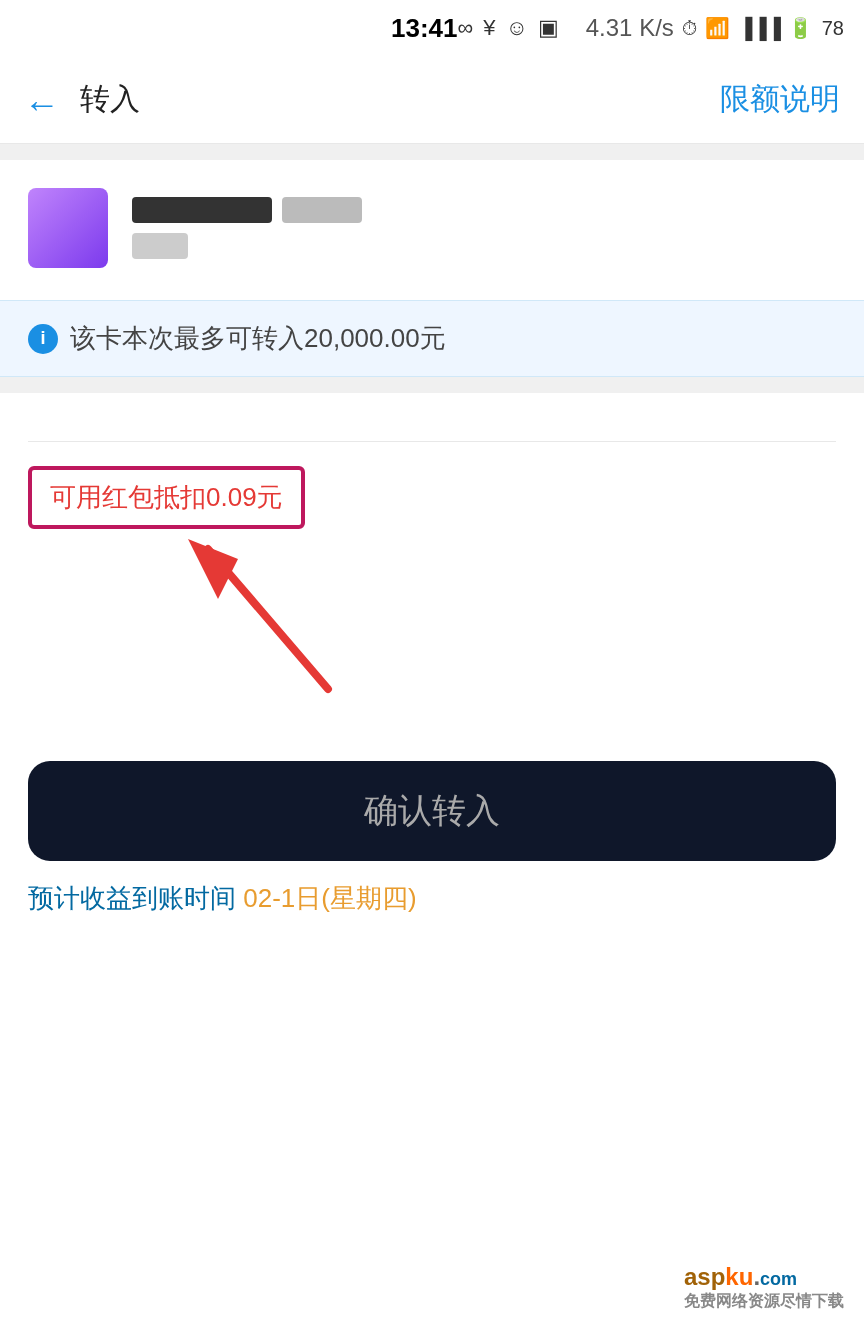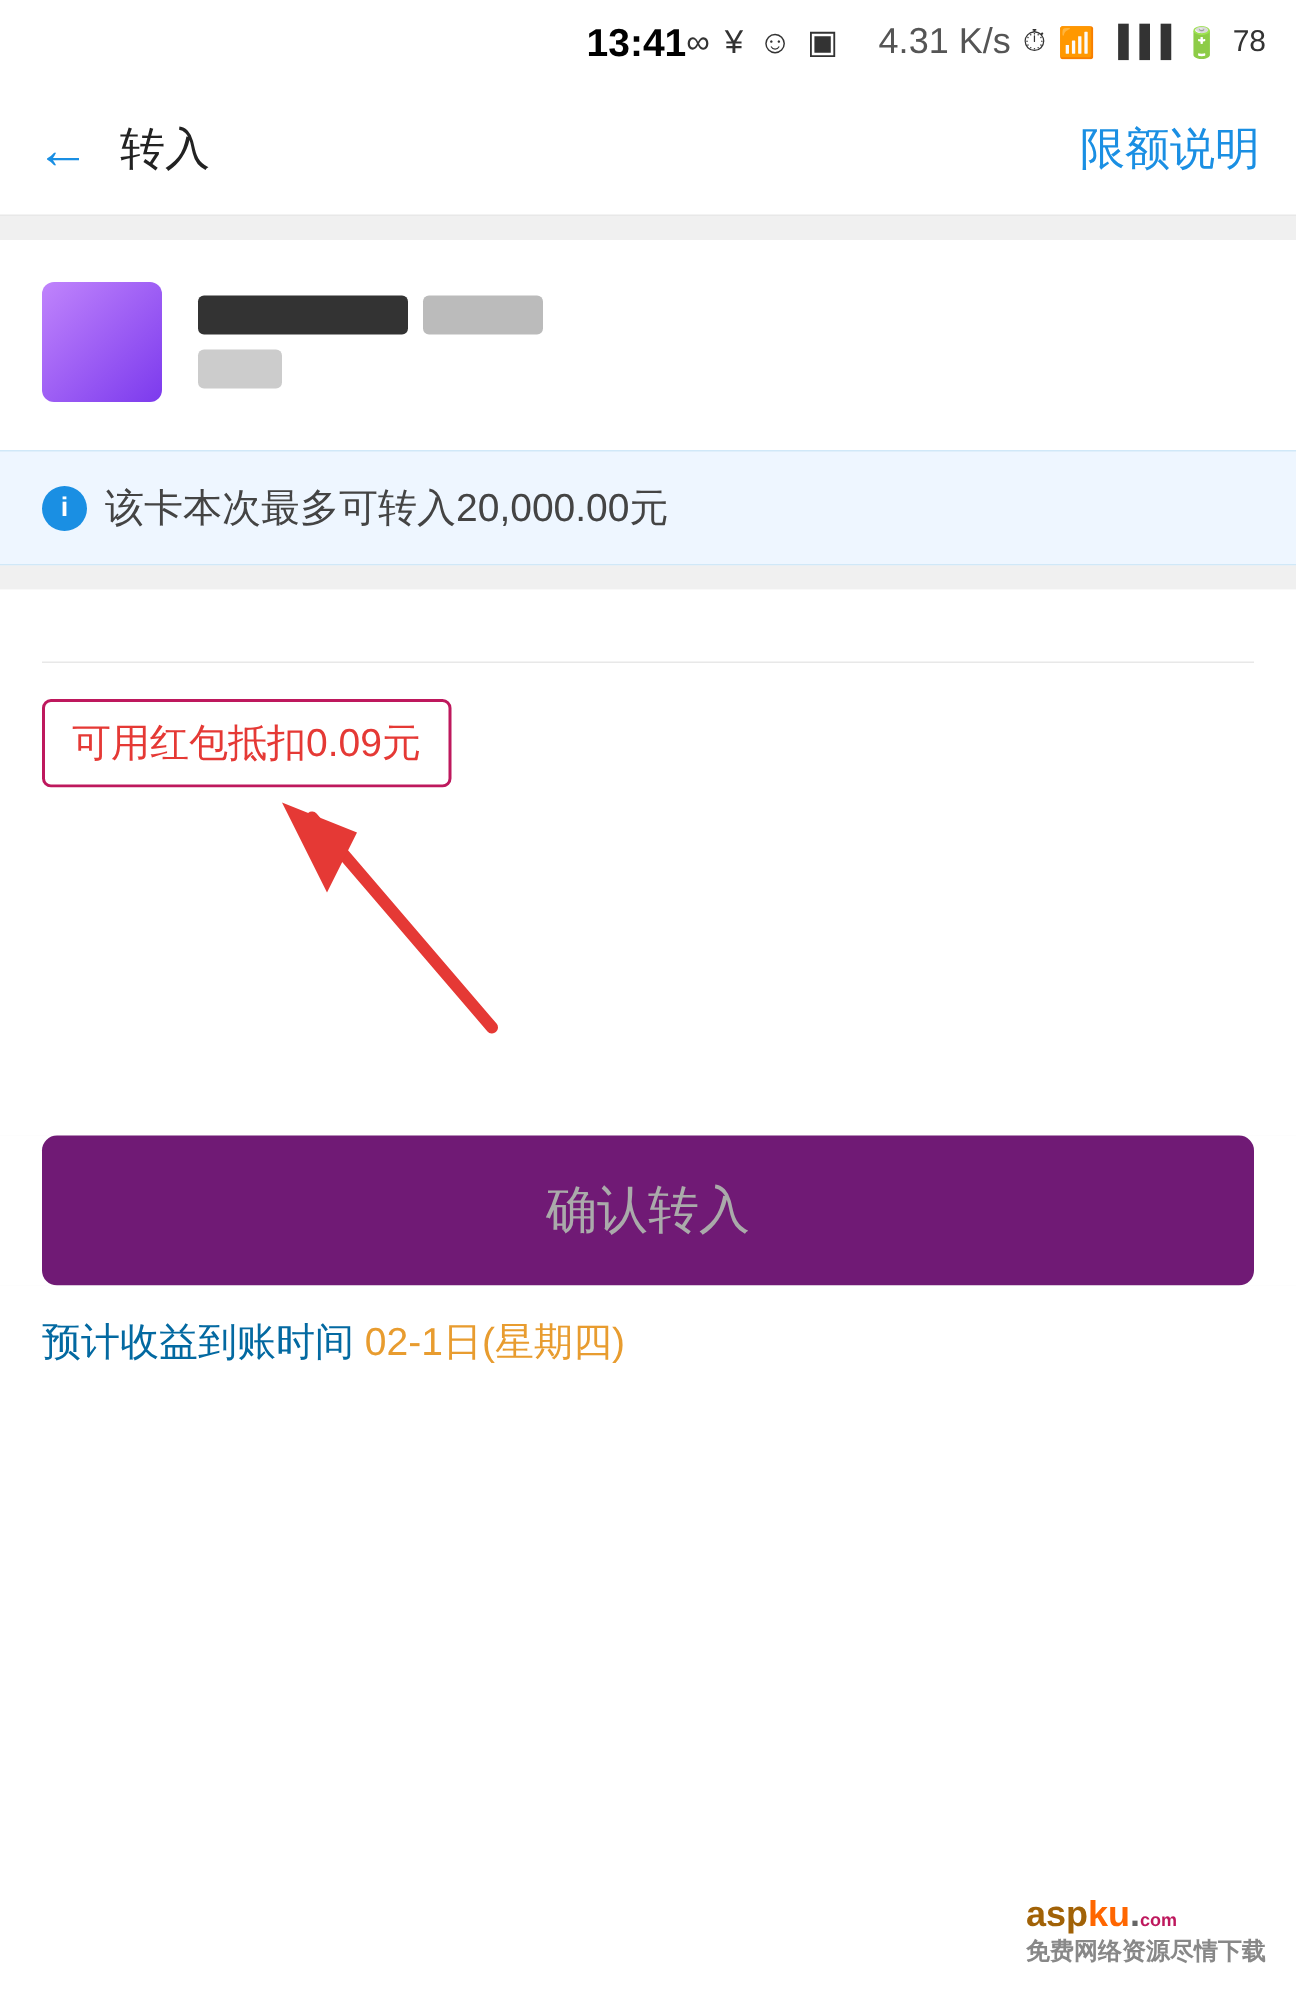--- a/index.html
+++ b/index.html
@@ -190,32 +190,32 @@
       height: 1px;
       background: #e8e8e8;
       margin-top: 16px;
     }
 
     
     .red-packet-tag {
       display: inline-block;
       margin-top: 24px;
       padding: 10px 18px;
-      border: 2px solid #be185d;
+      border: 4px solid #be185d;
       border-radius: 6px;
       color: #e53935;
       font-size: 26px;
       background: #fff;
     }
 
     
     .confirm-btn {
       margin: 0 28px;
-      background: #701a75;
-      border-radius: 10px;
+      background: #0f172a;
+      border-radius: 22px;
       height: 100px;
       display: flex;
       align-items: center;
       justify-content: center;
       font-size: 34px;
       color: #aaa;
       cursor: pointer;
       border: none;
       width: calc(100% - 56px);
     }
@@ -235,21 +235,21 @@
     .watermark {
       position: fixed;
       bottom: 20px;
       right: 20px;
       font-size: 24px;
       font-weight: bold;
       color: #cc0000;
     }
     .watermark .asp { color: #a16207; }
     .watermark .ku { color: #ff6600; }
-    .watermark .com { color: #be185d; font-size: 12px; }
+    .watermark .com { color: #0369a1; font-size: 18px; }
     .watermark-sub {
       font-size: 16px;
       color: #888;
       text-align: left;
     }
 
     
     .annotation-arrow-wrap {
       position: relative;
       padding: 0 28px;

